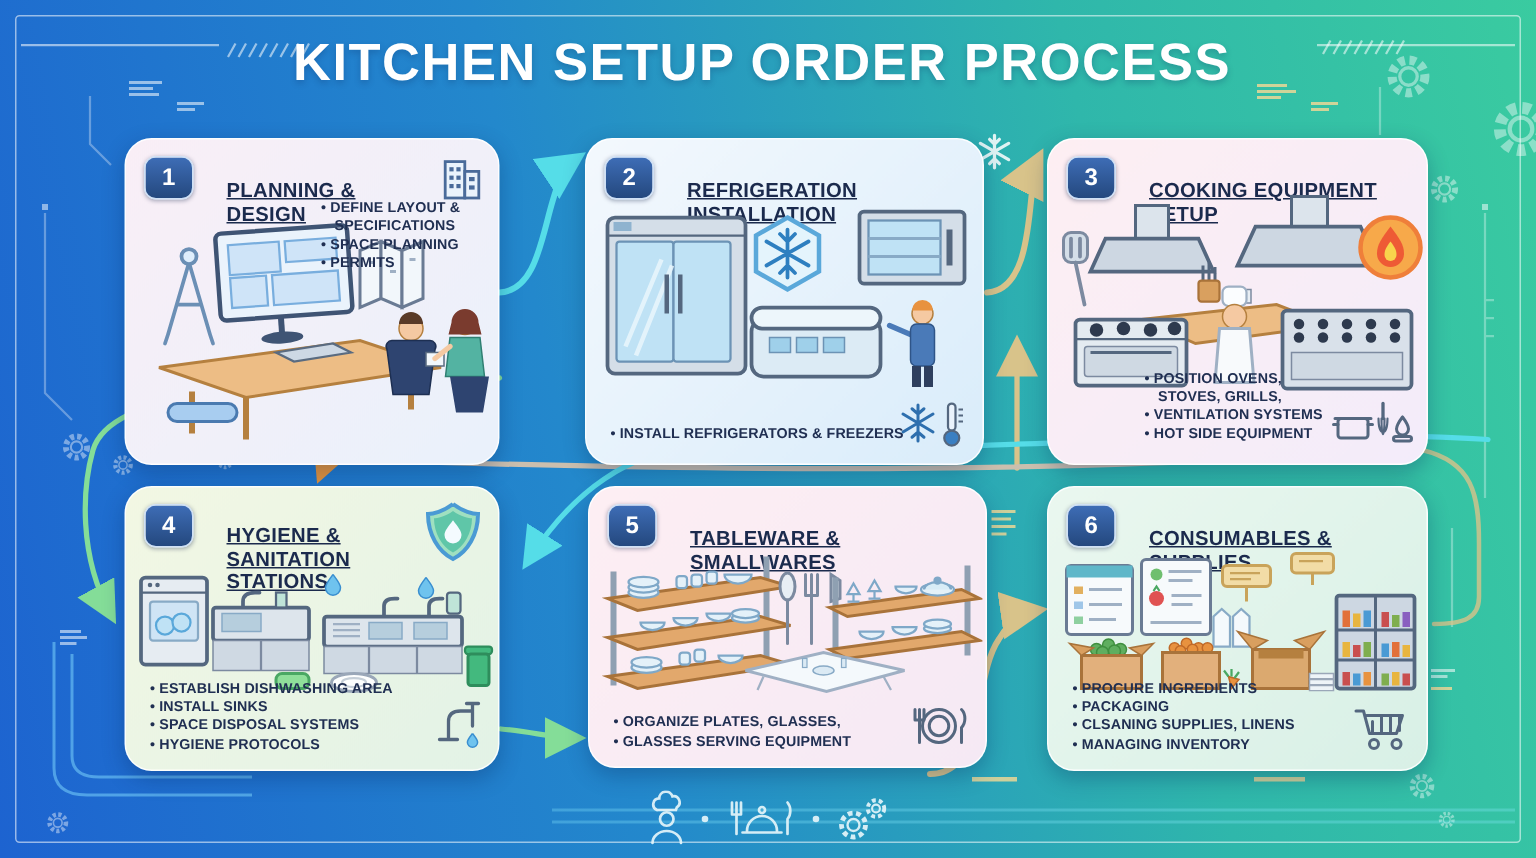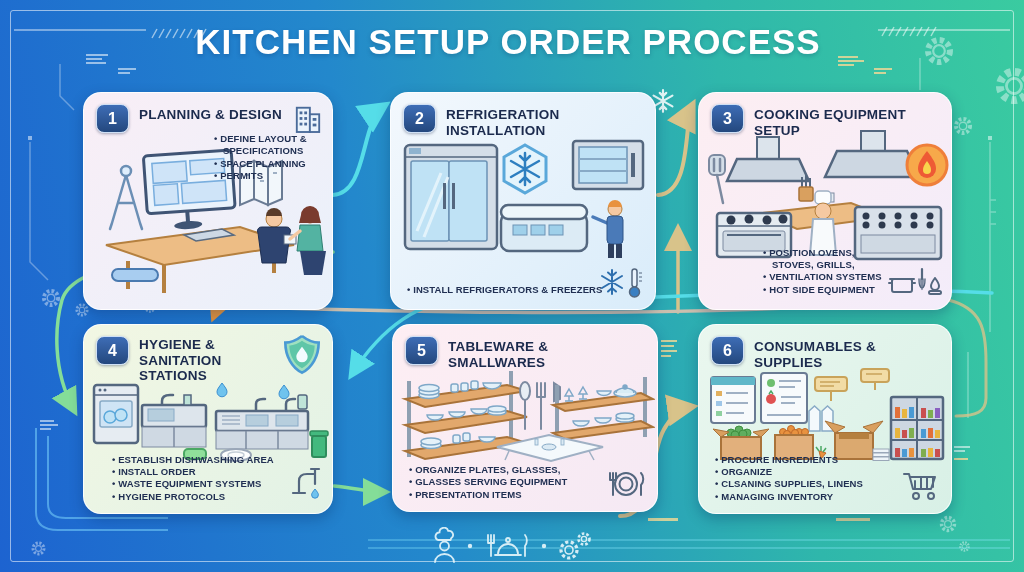--- a/index.html
+++ b/index.html
@@ -22,40 +22,40 @@
   .c1{left:83px;top:92px;width:250px;height:218px;background:linear-gradient(135deg,#f9eef6,#e9f1fb);}
   .c2{left:390px;top:92px;width:266px;height:218px;background:linear-gradient(135deg,#f3f8fd,#d9ecfa);}
   .c3{left:698px;top:92px;width:254px;height:218px;background:linear-gradient(135deg,#fdeef2,#f3ecfa);}
   .c4{left:83px;top:324px;width:250px;height:190px;background:linear-gradient(135deg,#f2f7e3,#e2f2e6);}
   .c5{left:392px;top:324px;width:266px;height:188px;background:linear-gradient(135deg,#fdeef3,#f5e9f4);}
   .c6{left:698px;top:324px;width:254px;height:190px;background:linear-gradient(135deg,#eaf7ef,#d8f0e6);}
   .badge{position:absolute;left:12px;top:11px;width:33px;height:29px;border-radius:8px;
     background:linear-gradient(180deg,#3e6db6,#24487e);border:1.5px solid #cfe0f5;
     color:#fff;font-weight:800;font-size:16px;display:flex;align-items:center;justify-content:center;
     box-shadow:0 1px 3px rgba(0,20,60,.35);}
-  .card h2{position:absolute;left:55px;top:14px;right:14px;margin:0;font-size:13.5px;
-    font-weight:800;color:#1b2a4d;letter-spacing:.2px;line-height:1.15;white-space:pre-line;}
+  .card h2{position:absolute;left:55px;top:14px;right:14px;margin:12px;font-size:13.5px;
+    font-weight:800;color:#1b2a4d;letter-spacing:.2px;line-height:1.15;white-space:pre-line;text-decoration:underline;}
   .c1 h2{right:46px;}
   .c4 h2{right:56px;top:12px;}
   .corner{position:absolute;right:10px;top:9px;}
   .illus{position:absolute;}
   .c1 .illus{left:4px;top:30px;width:242px;height:184px;}
   .c2 .illus{left:6px;top:38px;width:254px;height:132px;}
   .c3 .illus{left:4px;top:36px;width:246px;height:134px;}
   .c4 .illus{left:4px;top:50px;width:242px;height:88px;}
   .c5 .illus{left:4px;top:38px;width:258px;height:100px;}
   .c6 .illus{left:6px;top:38px;width:242px;height:98px;}
   ul.bullets{position:absolute;margin:0;padding:0;list-style:none;font-size:9.5px;
     font-weight:700;color:#202f52;line-height:1.3;letter-spacing:.1px;}
   ul.bullets li{padding-left:9px;text-indent:-9px;}
   ul.bullets li::before{content:"•  ";}
   .c1 .bullets{left:130px;top:40px;width:108px;}
   .c2 .bullets{left:16px;bottom:13px;right:52px;}
   .c3 .bullets{left:16px;bottom:13px;right:56px;margin-left:48px;}
-  .c4 .bullets{left:28px;bottom:10px;right:44px;margin-top:10px;}
+  .c4 .bullets{left:16px;bottom:10px;right:44px;margin-top:10px;}
   .c5 .bullets{left:16px;bottom:10px;right:56px;}
   .c6 .bullets{left:16px;bottom:10px;right:46px;}
   .mini{position:absolute;right:9px;bottom:10px;}
   .footer{position:absolute;left:432px;top:524px;width:190px;height:44px;z-index:3;
     display:flex;align-items:center;gap:9px;}
   .footer svg{stroke:#e4f5fa;opacity:.92;}
 </style>
 </head>
 <body>
 
@@ -426,22 +426,22 @@
         <ellipse cx="148" cy="80" rx="8" ry="3" fill="none" stroke="#c6cfd8" stroke-width="1.5"></ellipse>
       </g>
       <g>
         <rect x="222" y="56" width="18" height="5" rx="2" fill="#43b97e" stroke="#2e8d5c" stroke-width="1.5"></rect>
         <rect x="224" y="61" width="14" height="21" rx="2" fill="#43b97e" stroke="#2e8d5c" stroke-width="2"></rect>
       </g>
       <rect x="210" y="20" width="9" height="14" rx="2" fill="#bfe4d8" stroke="#54677f" stroke-width="1.5"></rect>
     </svg>
     <ul class="bullets">
       <li>ESTABLISH DISHWASHING AREA</li>
-      <li>INSTALL ORDER</li>
-      <li>WASTE EQUIPMENT SYSTEMS</li>
+      <li>INSTALL SINKS</li>
+      <li>SPACE DISPOSAL SYSTEMS</li>
       <li>HYGIENE PROTOCOLS</li>
     </ul>
     <svg class="mini" width="32" height="40" viewBox="0 0 32 40">
       <g stroke="#54677f" stroke-width="2.2" fill="none" stroke-linecap="round">
         <path d="M8,30 V18 q0,-7 8,-7 h8 M24,6 v10 M20,6 h8 M2,30 h12 M24,16 v5"></path>
       </g>
       <path d="M24,26 C26,28.6 27.4,30.2 27.4,31.8 a3.4,3.4 0 1 1 -6.8,0 C20.6,30.2 22,28.6 24,26" fill="#6fc3ee" stroke="#3a8fd0"></path>
     </svg>
   </section>
 
@@ -505,21 +505,20 @@
         <polygon points="100,84 152,72 206,84 154,98" fill="#f4f9fc" stroke="#9fb0c4" stroke-width="2"></polygon>
         <path d="M112,88 L108,97 M192,88 L197,97" stroke="#9fb0c4" stroke-width="1.5"></path>
         <ellipse cx="152" cy="84" rx="7" ry="3" fill="#dbeaf4" stroke="#88aac6"></ellipse>
         <rect x="138" y="76" width="3" height="6" fill="#dbeaf4" stroke="#88aac6" stroke-width=".8"></rect>
         <rect x="164" y="76" width="3" height="6" fill="#dbeaf4" stroke="#88aac6" stroke-width=".8"></rect>
       </g>
     </svg>
     <ul class="bullets">
       <li>ORGANIZE PLATES, GLASSES,</li>
       <li>GLASSES SERVING EQUIPMENT</li>
-      <li>PRESENTATION ITEMS</li>
     </ul>
     <svg class="mini" width="44" height="34" viewBox="0 0 44 34">
       <g stroke="#54677f" stroke-width="2" fill="none" stroke-linecap="round">
         <circle cx="22" cy="17" r="11"></circle>
           <circle cx="22" cy="17" r="6.5"></circle>
         <path d="M6,6 V13 M9,6 V13 M12,6 V13 M6,13 h6 M9,13 V28"></path>
         <path d="M37,6 c3,3 3,9 0,12 M37,18 V28"></path>
       </g>
     </svg>
   </section>
@@ -614,21 +613,21 @@
             <rect x="197" y="86" width="5" height="8" fill="#4a9ad4"></rect>
             <rect x="204" y="85" width="5" height="9" fill="#e8923f"></rect>
           <rect x="216" y="86" width="5" height="8" fill="#7fae4f"></rect>
             <rect x="223" y="85" width="5" height="9" fill="#e8b53f"></rect>
             <rect x="230" y="86" width="5" height="8" fill="#c94f4f"></rect>
         </g>
       </g>
     </svg>
     <ul class="bullets">
       <li>PROCURE INGREDIENTS</li>
-      <li>ORGANIZE</li>
+      <li>PACKAGING</li>
       <li>CLSANING SUPPLIES, LINENS</li>
       <li>MANAGING INVENTORY</li>
     </ul>
     <svg class="mini" width="40" height="34" viewBox="0 0 40 34">
       <g stroke="#54677f" stroke-width="2" fill="none" stroke-linecap="round" stroke-linejoin="round">
         <path d="M2,5 h5 l4,15 h18 l4,-12 h-24"></path>
         <path d="M13,12 v8 M19,8 v12 M25,8 v12 M31,8 v10"></path>
       </g>
       <circle cx="14" cy="27" r="3" fill="none" stroke="#54677f" stroke-width="2"></circle>
       <circle cx="29" cy="27" r="3" fill="none" stroke="#54677f" stroke-width="2"></circle>

